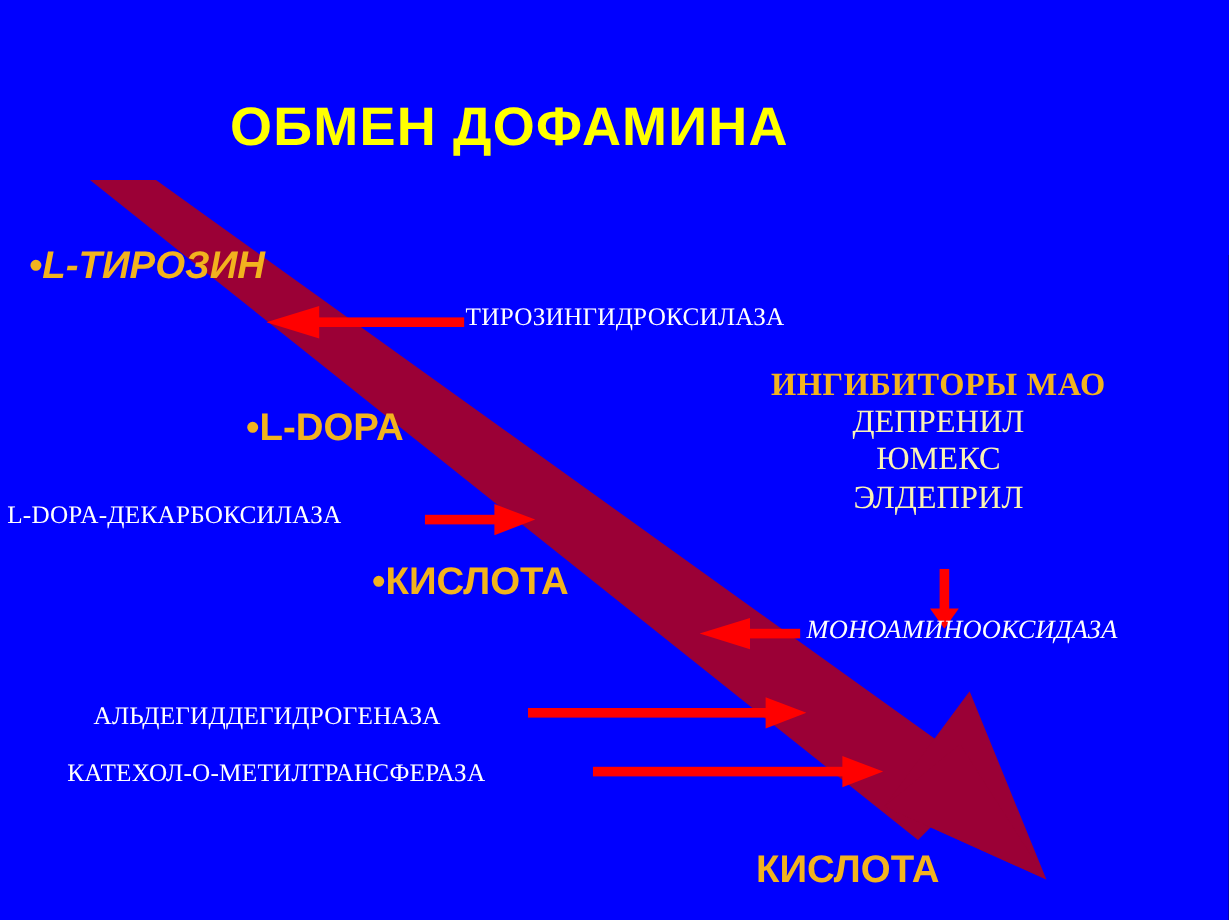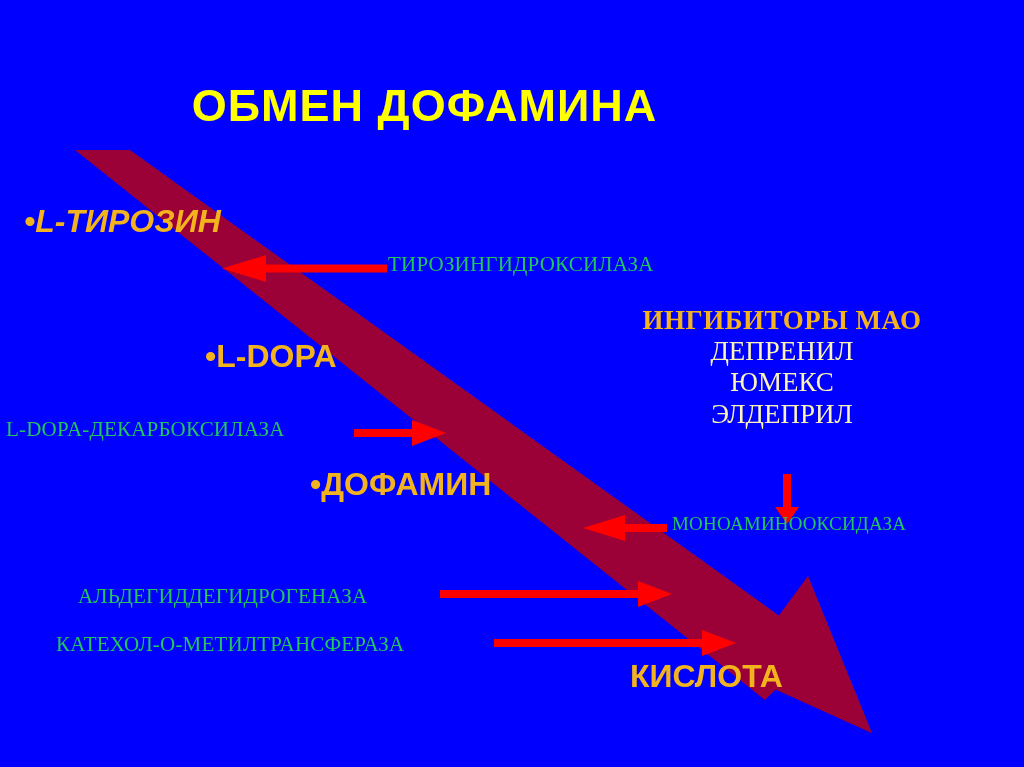--- a/index.html
+++ b/index.html
@@ -32,21 +32,21 @@
   .metab {
     font-family: "Liberation Sans", sans-serif;
     font-weight: bold;
     color: #F2B31E;
     letter-spacing: 0px;
   }
   
   .enzyme {
     font-family: "Liberation Serif", serif;
     font-weight: normal;
-    color: #22c55e;
+    color: #ffffff;
     letter-spacing: 0.2px;
   }
   
   #title {
     position: absolute;
     left: 0;
     top: 80px;
     width: 849px;
     text-align: center;
     font-family: "Liberation Sans", sans-serif;
@@ -112,43 +112,43 @@
 
   <div class="lbl enzyme" style="left:6px; top:419px; font-size:21px;">L-DOPA-ДЕКАРБОКСИЛАЗА</div>
 
   <div class="lbl metab" style="left:205px; top:340px; font-size:32px;">•L-DOPA</div>
 
   <svg class="arrowsvg" style="left:354px; top:420px; width:92px; height:26px;" viewBox="0 0 92 26" aria-hidden="true">
     <rect x="0" y="9" width="62" height="8" fill="#FF0000"></rect>
     <polygon points="92,13 58,0 58,26" fill="#FF0000"></polygon>
   </svg>
 
-  <div class="lbl metab" style="left:310px; top:468px; font-size:32px;">•ДОФАМИН</div>
+  <div class="lbl metab" style="left:310px; top:468px; font-size:32px;">•КИСЛОТА</div>
 
   <svg class="arrowsvg" style="left:772px; top:474px; width:30px; height:50px;" viewBox="0 0 30 50" aria-hidden="true">
     <rect x="11" y="0" width="8" height="36" fill="#FF0000"></rect>
     <polygon points="15,50 3,33 27,33" fill="#FF0000"></polygon>
   </svg>
 
   <svg class="arrowsvg" style="left:583px; top:514px; width:84px; height:28px;" viewBox="0 0 84 28" aria-hidden="true">
     <rect x="38" y="10" width="46" height="8" fill="#FF0000"></rect>
     <polygon points="0,14 42,1 42,27" fill="#FF0000"></polygon>
   </svg>
 
-  <div class="lbl enzyme" style="left:672px; top:514px; font-size:19px;">МОНОАМИНООКСИДАЗА</div>
+  <div class="lbl enzyme" style="left:672px; top:514px; font-size:22px;font-style:italic;">МОНОАМИНООКСИДАЗА</div>
 
   <div class="lbl enzyme" style="left:78px; top:586px; font-size:21px;">АЛЬДЕГИДДЕГИДРОГЕНАЗА</div>
 
   <svg class="arrowsvg" style="left:440px; top:580px; width:232px; height:28px;" viewBox="0 0 232 28" aria-hidden="true">
     <rect x="0" y="10" width="202" height="8" fill="#FF0000"></rect>
     <polygon points="232,14 198,1 198,27" fill="#FF0000"></polygon>
   </svg>
 
   <div class="lbl enzyme" style="left:56px; top:634px; font-size:21px;">КАТЕХОЛ-О-МЕТИЛТРАНСФЕРАЗА</div>
 
   <svg class="arrowsvg" style="left:494px; top:629px; width:242px; height:28px;" viewBox="0 0 242 28" aria-hidden="true">
     <rect x="0" y="10" width="212" height="8" fill="#FF0000"></rect>
     <polygon points="242,14 208,1 208,27" fill="#FF0000"></polygon>
   </svg>
 
-  <div class="lbl metab" style="left:630px; top:660px; font-size:32px;">КИСЛОТА</div>
+  <div class="lbl metab" style="left:630px; top:708px; font-size:32px;">КИСЛОТА</div>
 
 </div>
 
 </body></html>

